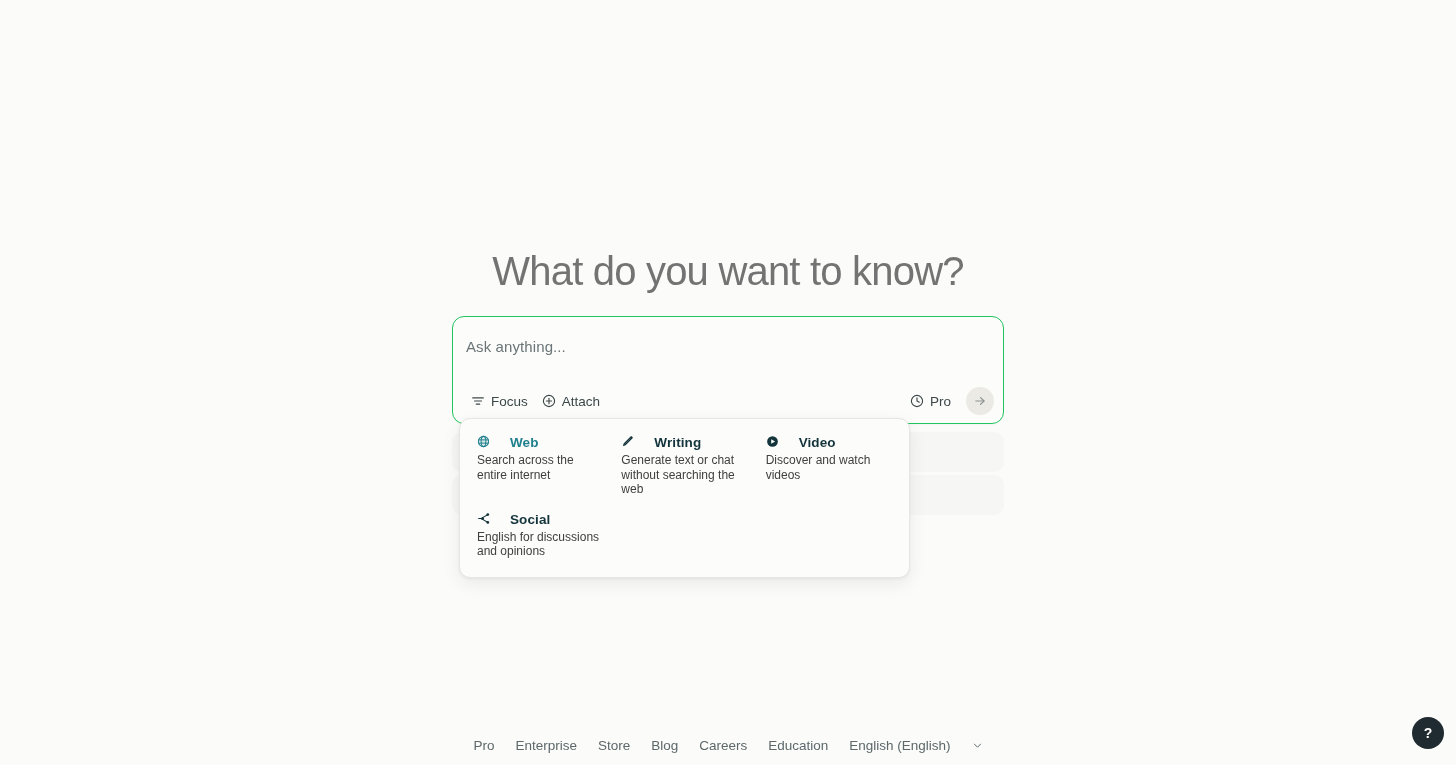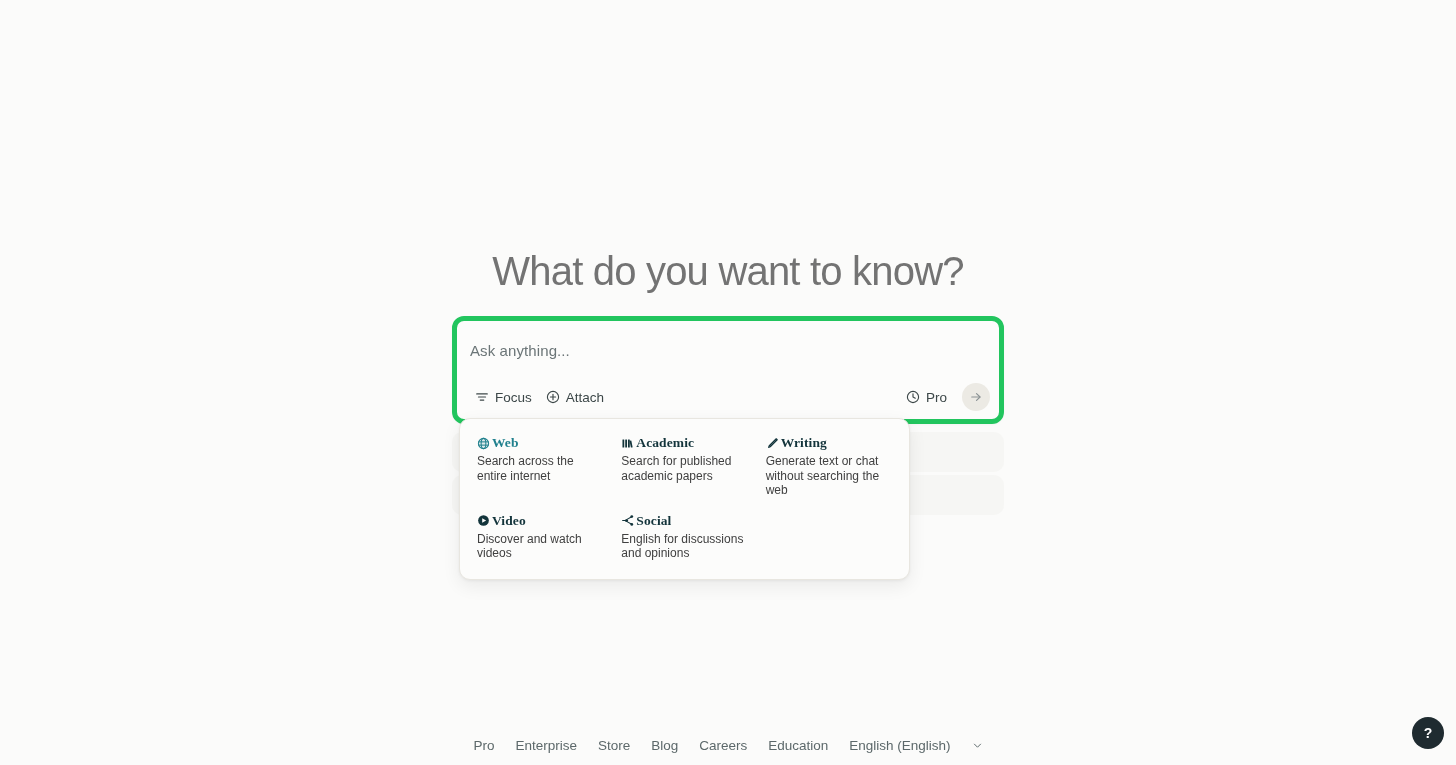--- a/index.html
+++ b/index.html
@@ -49,21 +49,21 @@
   }
 
   
   .search-box {
     position: absolute;
     left: 452px;
     top: 316px;
     width: 552px;
     height: 108px;
     background: #fcfcfb;
-    border: 5px solid #22c55e;
+    border: 1px solid #22c55e;
     border-radius: 12px;
     box-shadow: 0 1px 2px rgba(20,20,20,0.03);
   }
   .search-placeholder {
     position: absolute;
     left: 13px;
     top: 21px;
     font-size: 15px;
     color: #6b7577;
     letter-spacing: 0.1px;
@@ -138,24 +138,23 @@
     grid-template-columns: 1fr 1fr 1fr;
     gap: 0px;
   }
   .focus-item {
     padding: 7px 8px 8px 9px;
     border-radius: 8px;
     cursor: pointer;
   }
   .focus-head {
     display: flex;
-    align-items: center;
-    gap: 2px;
+    align-items: flex-start;
+    gap: 20px;
     margin-bottom: 3px;
-    font-family: Liberation Serif, serif;
   }
   .focus-label {
     font-size: 13.5px;
     font-weight: 600;
     color: #13343b;
     letter-spacing: 0.1px;
   }
   .focus-item.active .focus-label { color: #20808d; font-weight: 600; }
   .focus-desc {
     font-size: 12px;
@@ -285,34 +284,20 @@
           <ellipse cx="8" cy="8" rx="2.9" ry="6.3"></ellipse>
           <line x1="1.8" y1="6" x2="14.2" y2="6"></line>
           <line x1="1.8" y1="10" x2="14.2" y2="10"></line>
         </svg>
       </span>
       <span class="focus-label">Web</span>
     </div>
     <div class="focus-desc">Search across the entire internet</div>
   </div>
 
-  <div class="focus-item">
-    <div class="focus-head">
-      <span>
-        <svg width="13" height="13" viewBox="0 0 16 16" fill="#13343b">
-          <rect x="1.8" y="3" width="2.2" height="10" rx="0.4"></rect>
-          <rect x="5.2" y="3" width="2.2" height="10" rx="0.4"></rect>
-          <rect x="8.6" y="3" width="2.2" height="10" rx="0.4"></rect>
-          <rect x="11.3" y="4.3" width="2.2" height="8.7" rx="0.4" transform="rotate(-11 12.4 8.6)"></rect>
-        </svg>
-      </span>
-      <span class="focus-label">Academic</span>
-    </div>
-    <div class="focus-desc">Search for published academic papers</div>
-  </div>
 
 
   <div class="focus-item">
     <div class="focus-head">
       <span>
         <svg width="13" height="13" viewBox="0 0 16 16" fill="none" stroke="#13343b" stroke-width="1.45" stroke-linecap="round" stroke-linejoin="round">
           <path d="M12.6 2.2l1.2 1.2-8.6 8.6-2 0.8 0.8-2z"></path>
         </svg>
       </span>
       <span class="focus-label">Writing</span>

